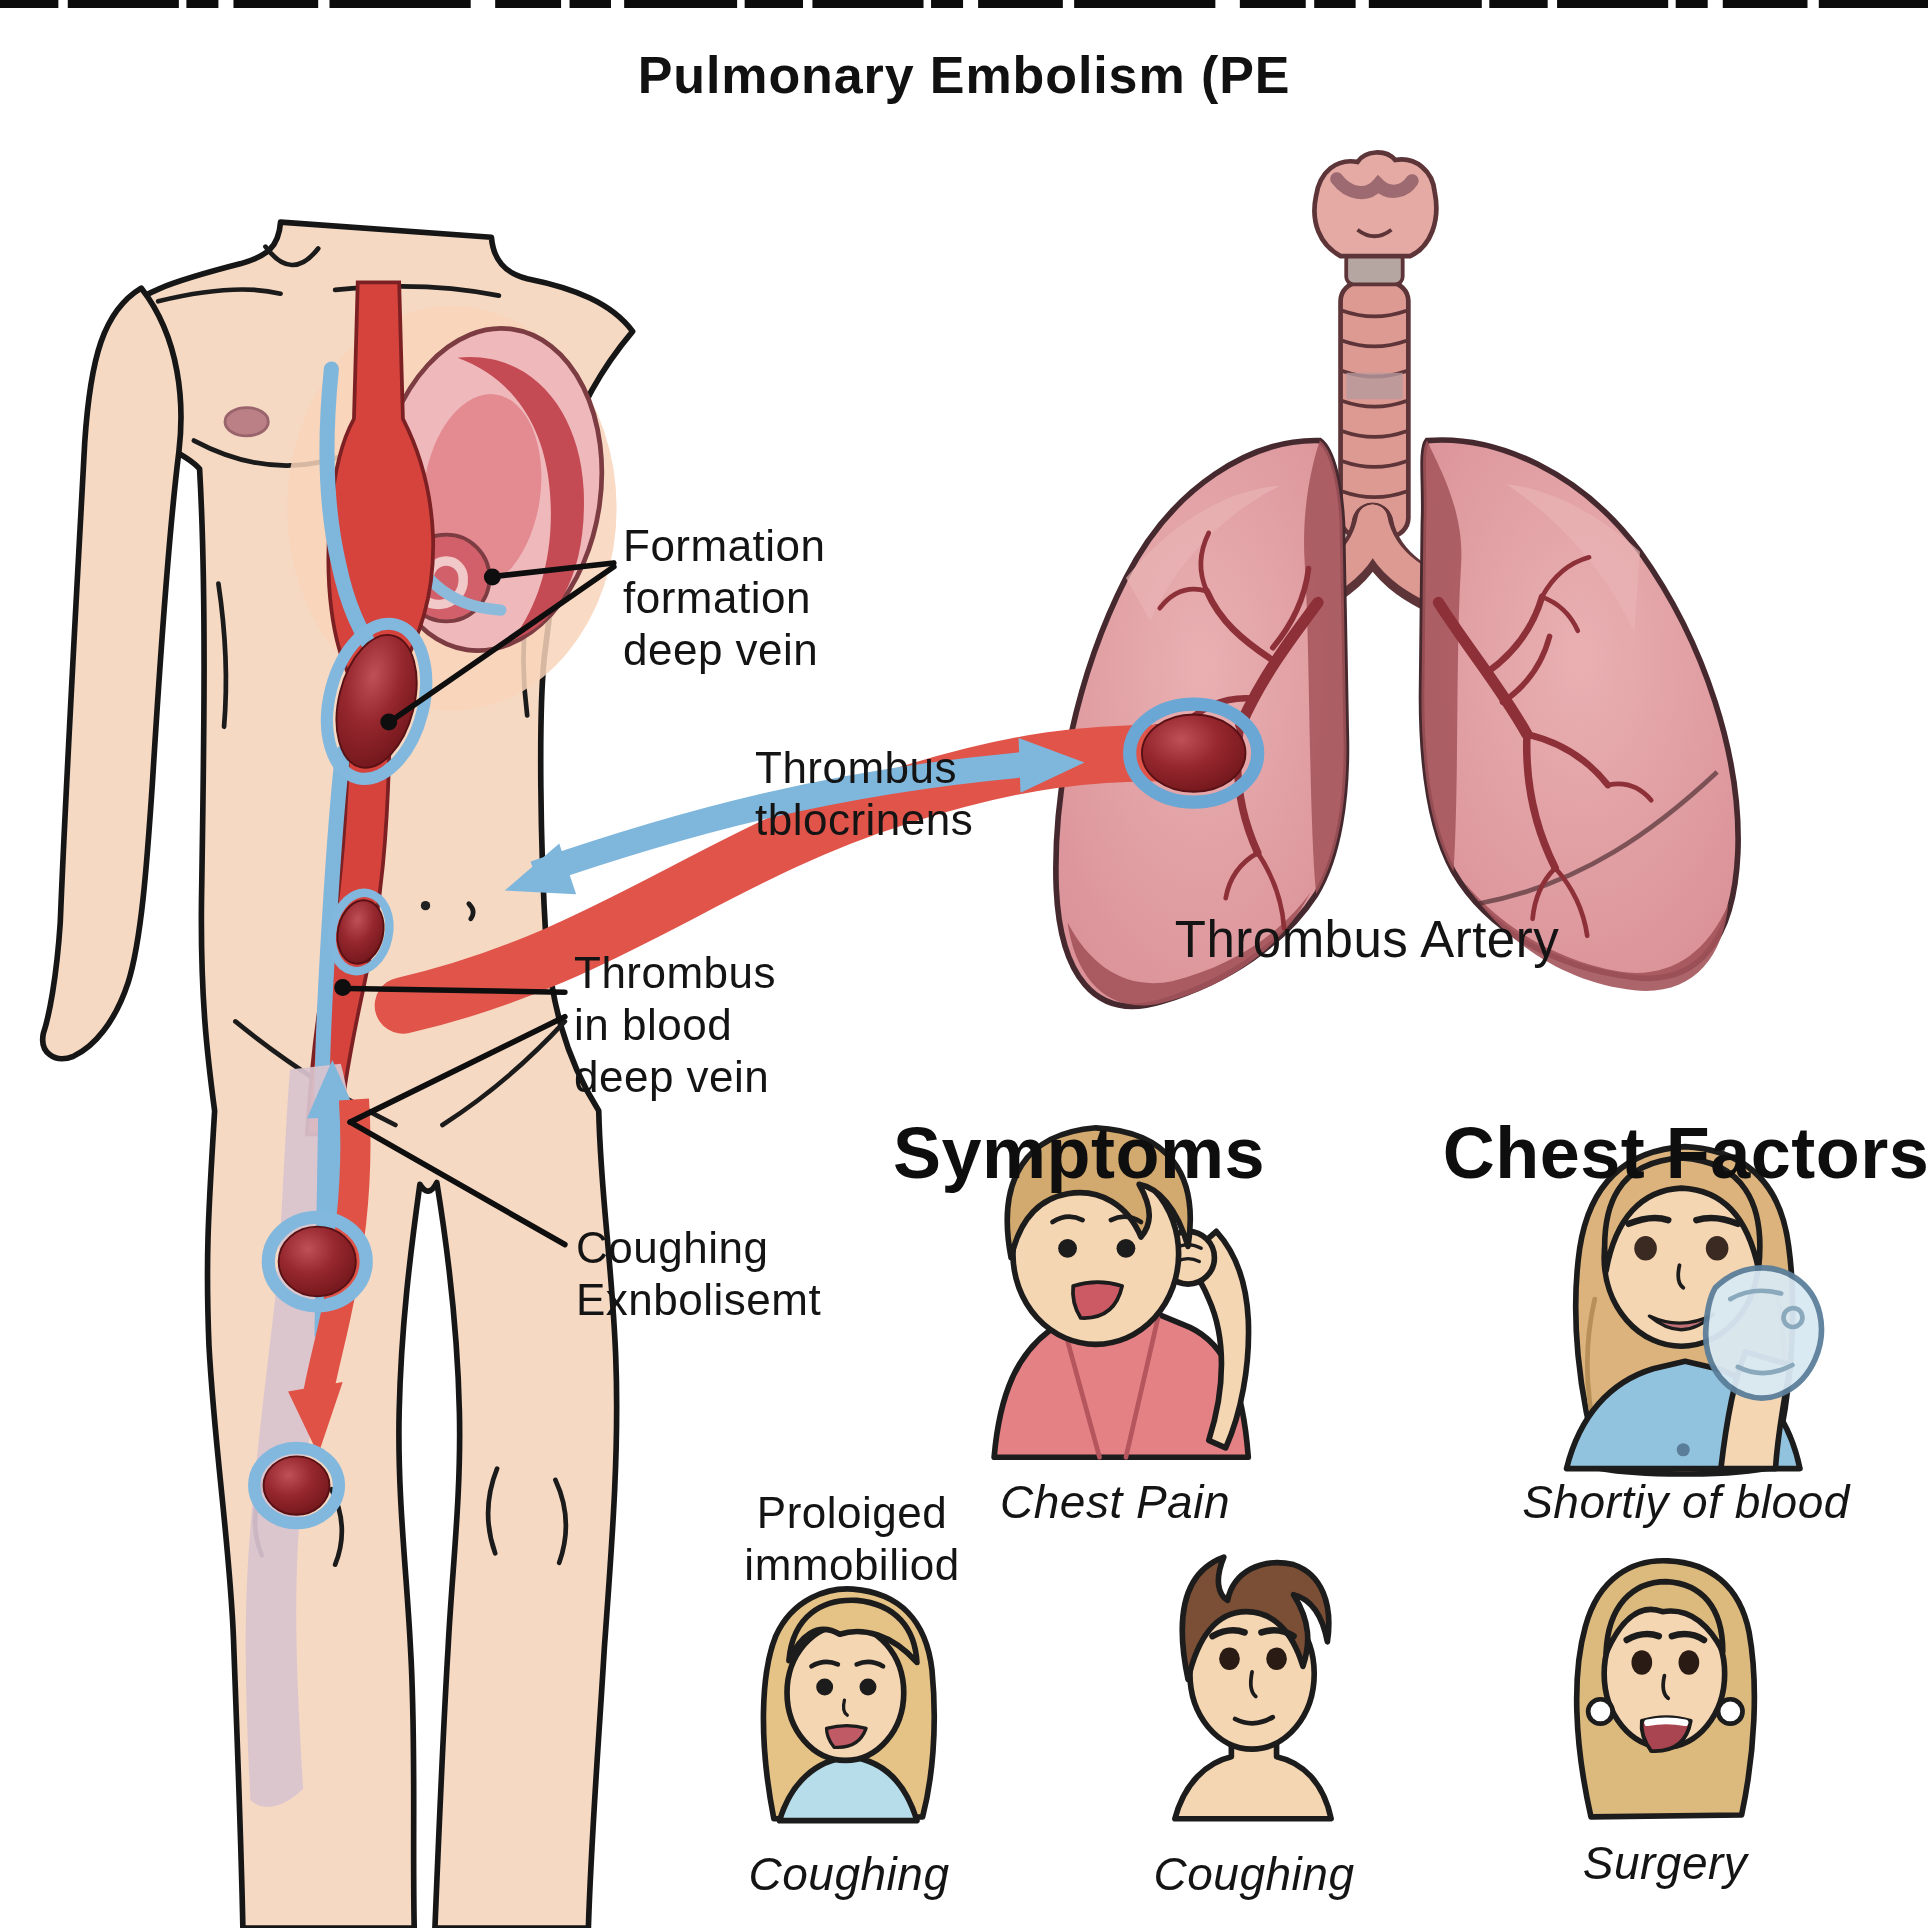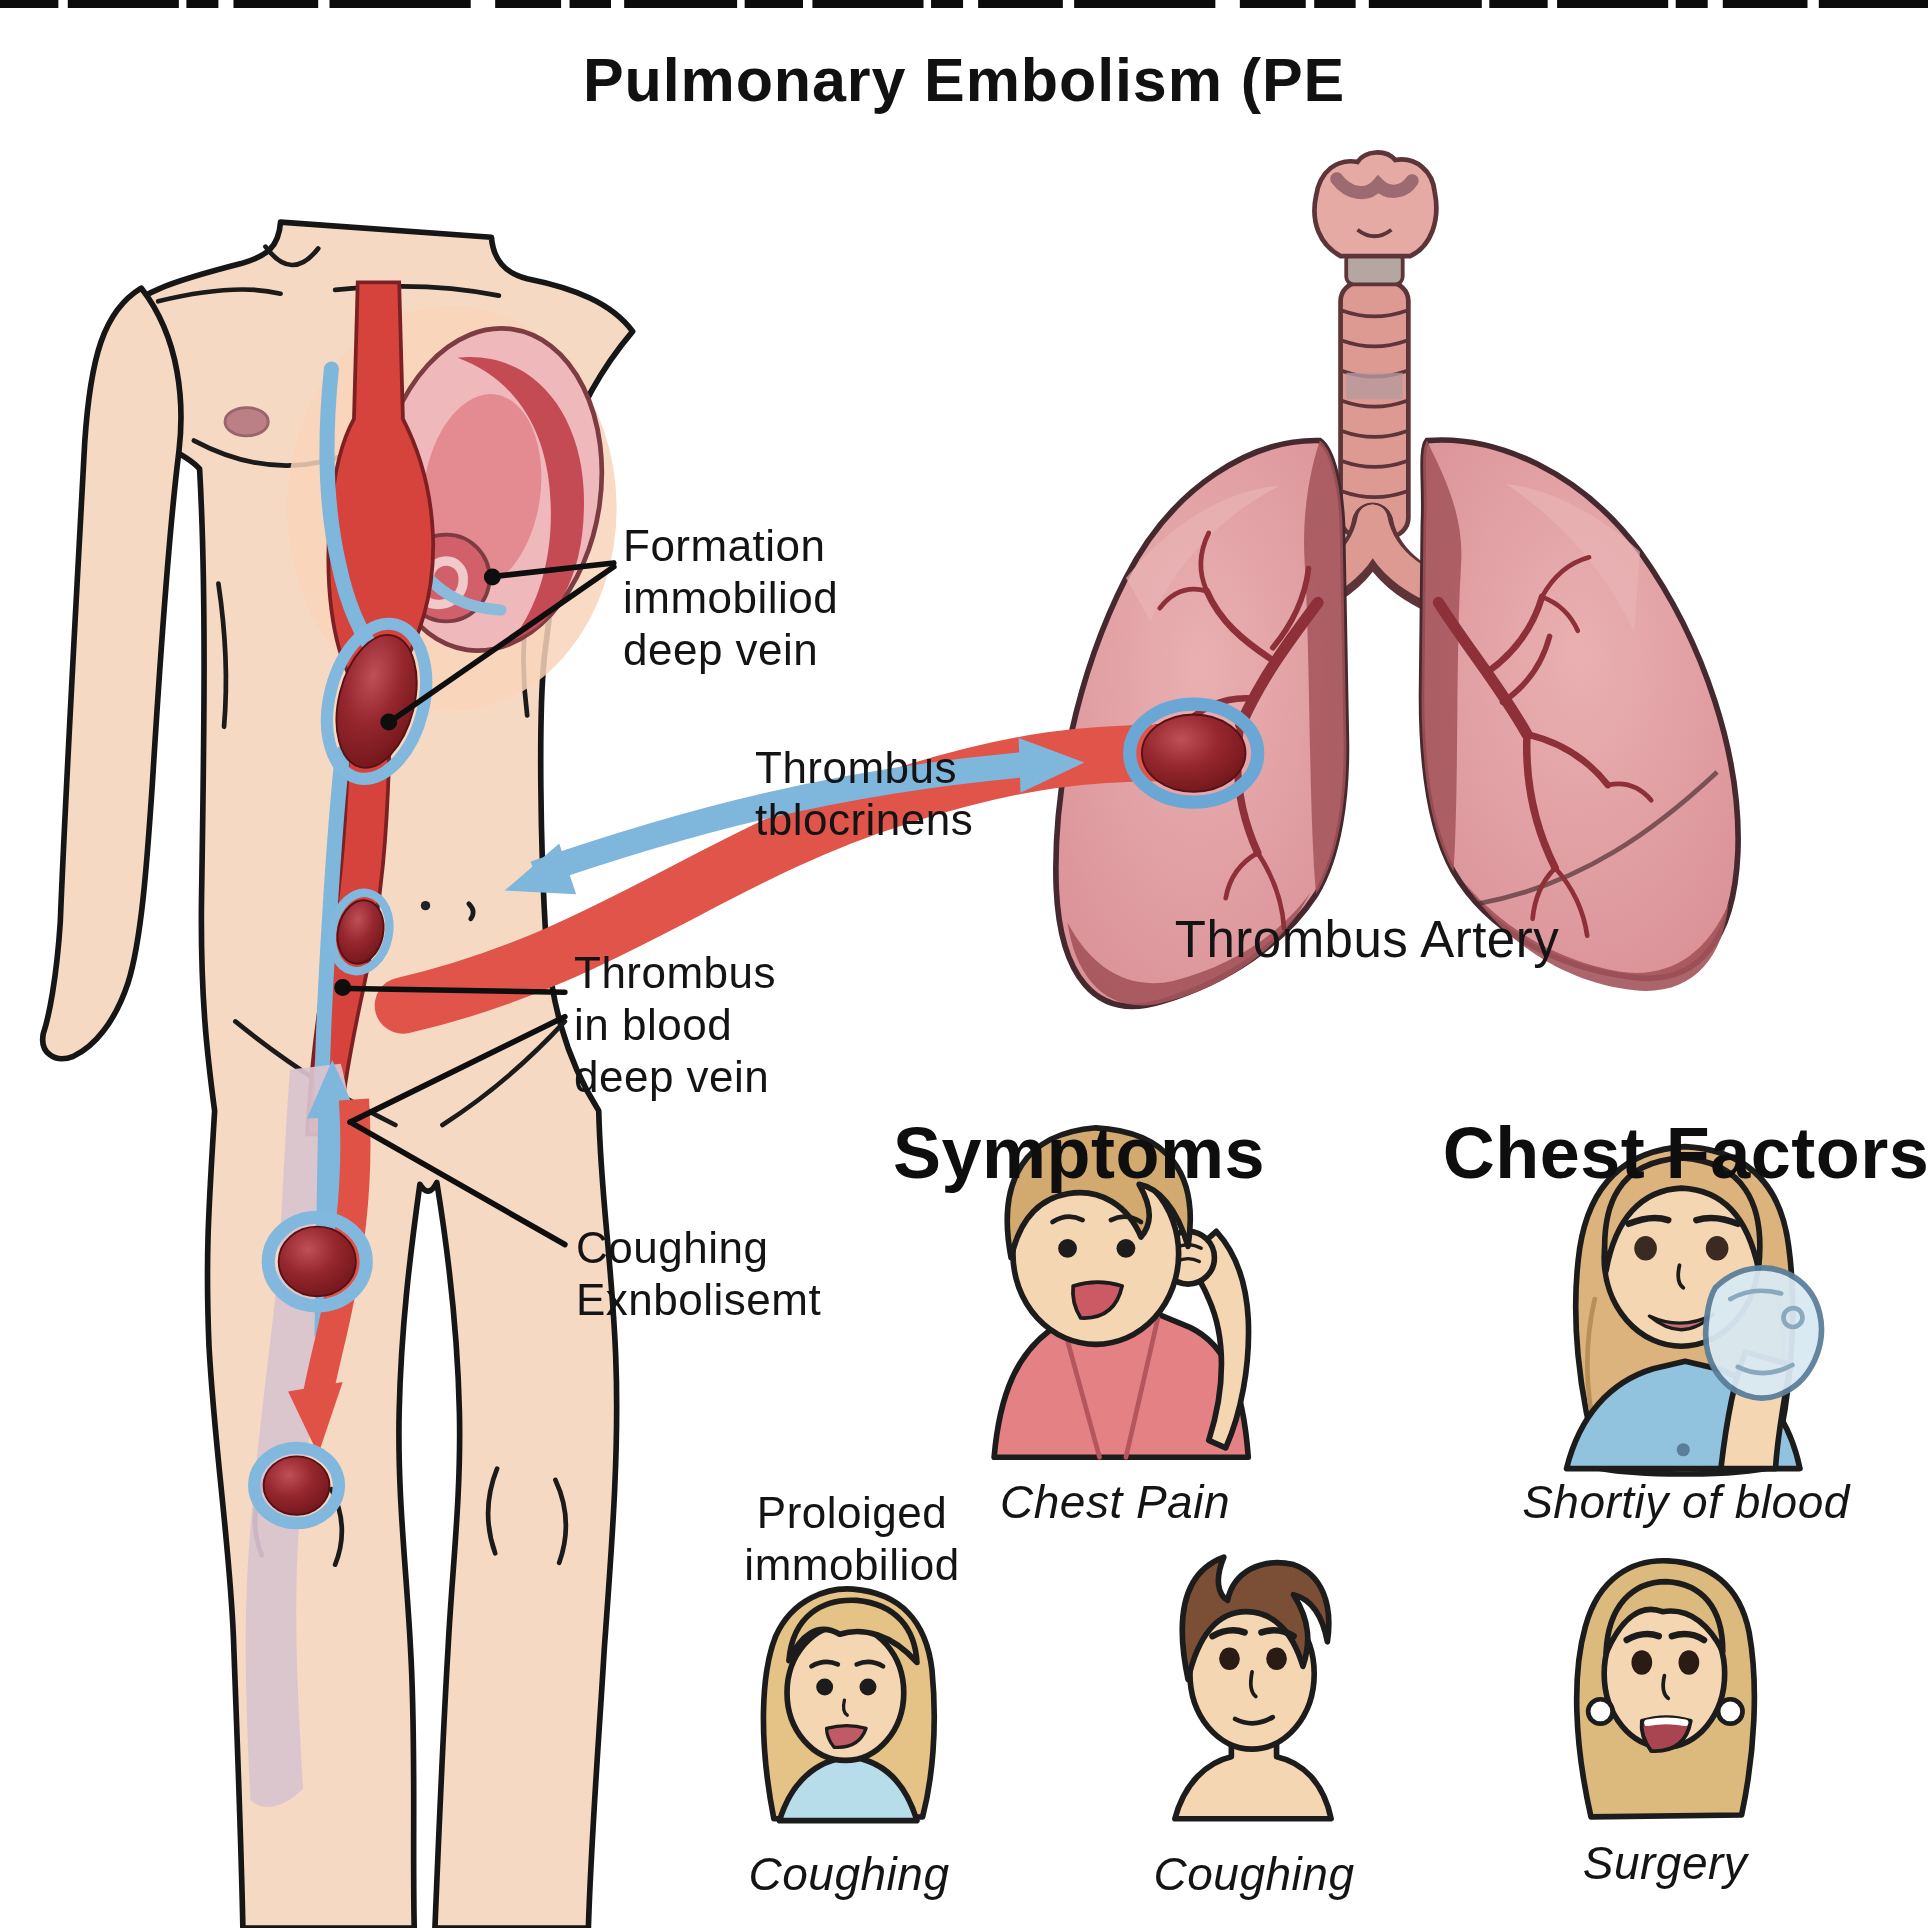--- a/index.html
+++ b/index.html
@@ -16,21 +16,21 @@
     color:#141414;
     font-size:44px;
     line-height:1.18;
     white-space:pre-line;
     letter-spacing:0.5px;
   }
   .title{
     position:absolute;
     left:0;top:45px;width:100%;
     text-align:center;
-    font-size:61px;
+    font-size:52px;
     font-weight:bold;
     color:#111;
     letter-spacing:0.9px;
   }
   .heading{
     font-weight:bold;
     font-size:72px;
     color:#0e0e0e;
     transform:translateX(-50%);
     white-space:nowrap;
@@ -417,21 +417,21 @@
       <ellipse cx="1794" cy="1766" rx="11" ry="13" fill="#2a1c14"></ellipse>
       <path d="M1768 1780 Q1764 1798 1772 1804" stroke="#1c1c1c" stroke-width="4" fill="none"></path>
       <path d="M1744 1828 Q1770 1820 1796 1828 Q1790 1862 1754 1860 Q1742 1844 1744 1828 Z" fill="#a94550" stroke="#1c1c1c" stroke-width="4"></path>
       <path d="M1750 1830 Q1770 1826 1790 1830" stroke="#ffffff" stroke-width="7" fill="none"></path>
     </g>
   </svg>
 
   <div class="title">Pulmonary Embolism (PE</div>
 
   <div class="lbl" style="left:623px; top:520px;">Formation
-immobiliod
+formation
 deep vein</div>
 
   <div class="lbl" style="left:755px; top:742px;">Thrombus
 tblocrinens</div>
 
   <div class="lbl" style="left:574px; top:947px;">Thrombus
 in blood
 deep vein</div>
 
   <div class="lbl" style="left:576px; top:1222px;">Coughing

